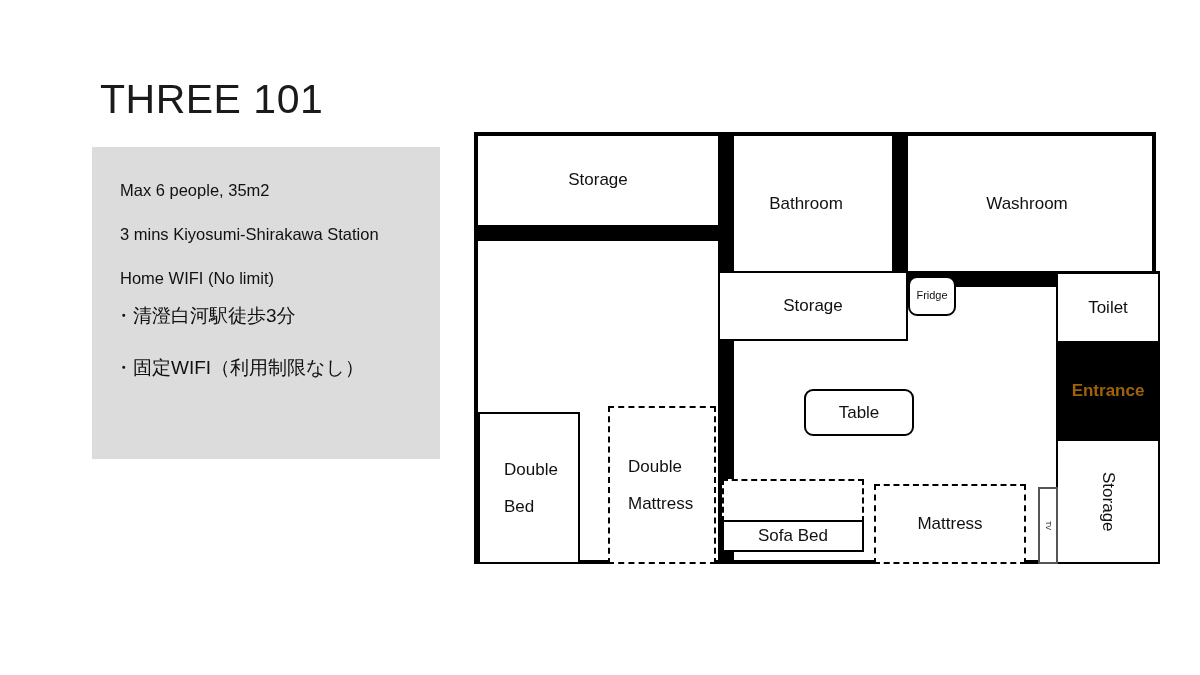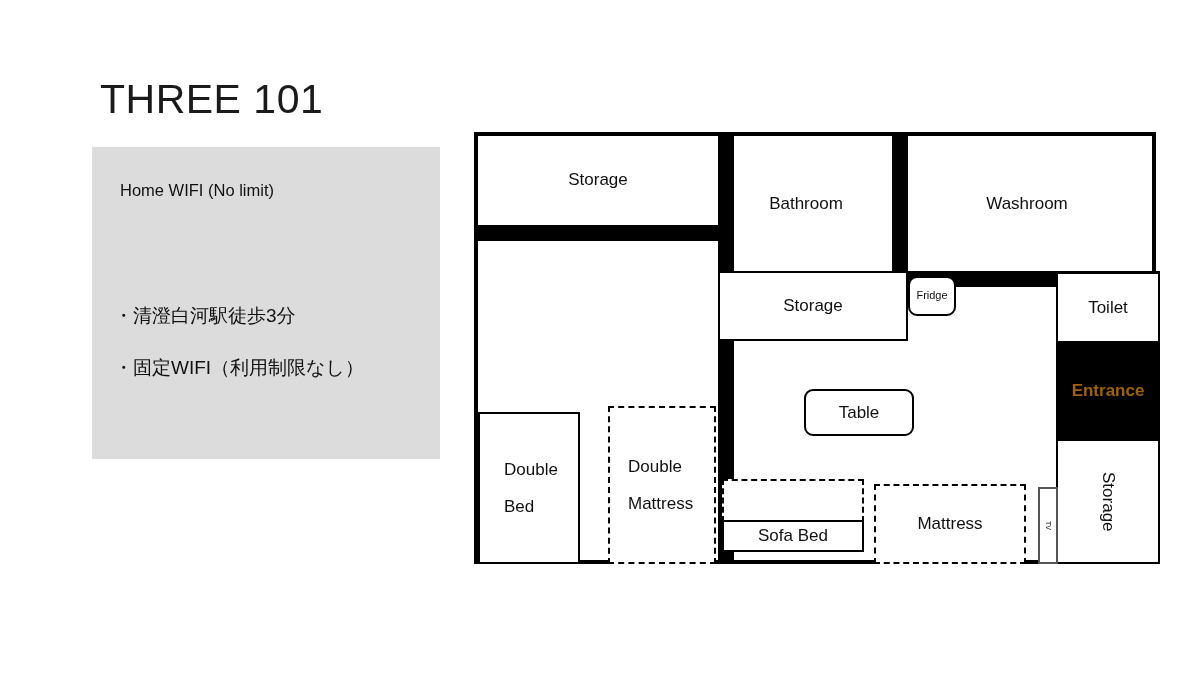--- a/index.html
+++ b/index.html
@@ -71,20 +71,22 @@
 </style>
 </head>
 <body>
 
 <div id="page">
 
   <div id="page-title">THREE 101</div>
 
   <div id="info-panel">
     <div class="info-en">
+      <div>Max 6 people, 35m2</div>
+      <div>3 mins Kiyosumi-Shirakawa Station</div>
       <div>Home WIFI (No limit)</div>
     </div>
     <div class="info-jp">
       <div>・清澄白河駅徒歩3分</div>
       <div>・固定WIFI（利用制限なし）</div>
     </div>
   </div>
 
   <div id="floorplan">
 

